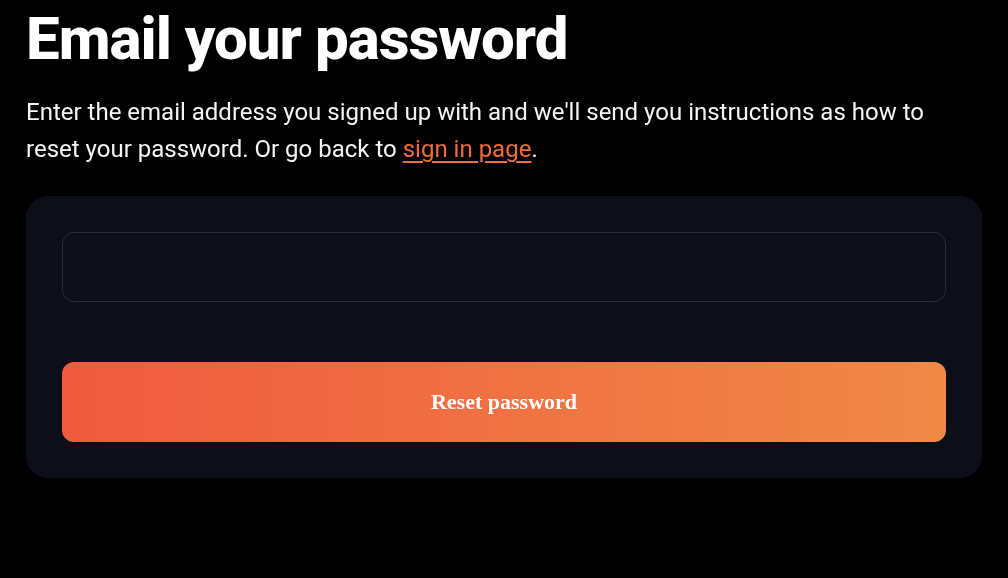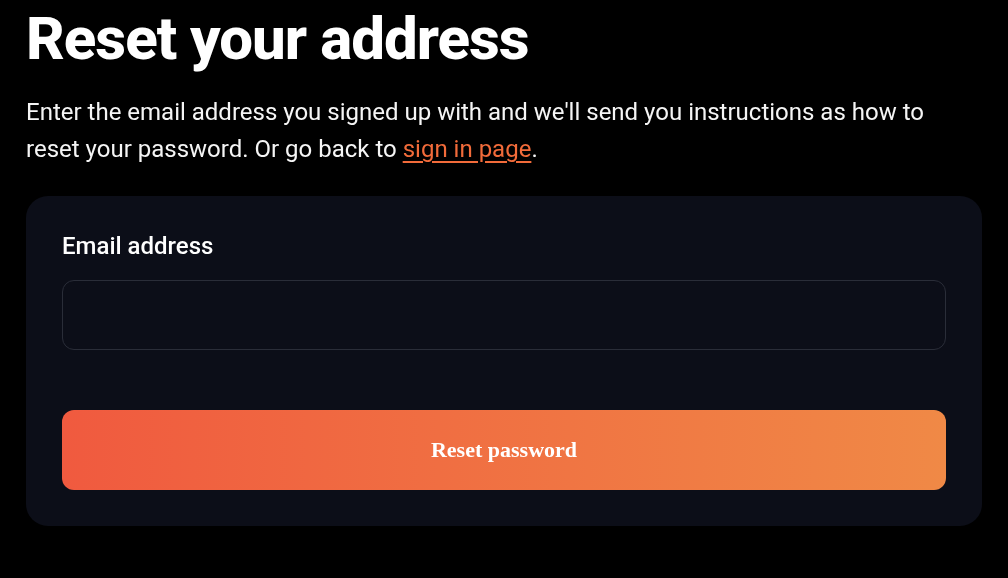--- a/index.html
+++ b/index.html
@@ -68,23 +68,22 @@
       color: #fff;
       font-size: 22px;
       font-weight: 600;
       cursor: pointer;
       font-family: Liberation Serif, serif;
     }
   </style>
 </head>
 <body>
 
-<h1 class="page-title">Reset your address</h1>
+<h1 class="page-title">Email your password</h1>
 
 <p class="description">
   <span>Enter the email address you signed up with and we'll send you instructions as how to reset your password. Or go back to </span><a href="#" class="signin-link">sign in page</a><span>.</span>
 </p>
 
 <div class="card">
-  <div class="field-label">Email address</div>
   <input type="email" class="email-input" value="" style="">
   <button class="reset-button">Reset password</button>
 </div>
 
 </body></html>

